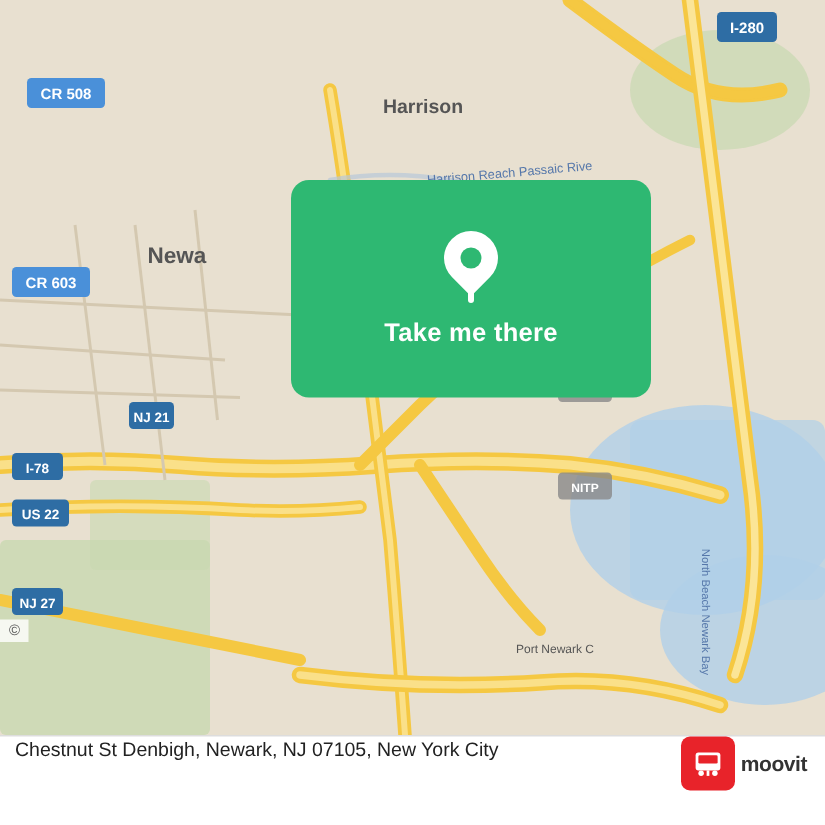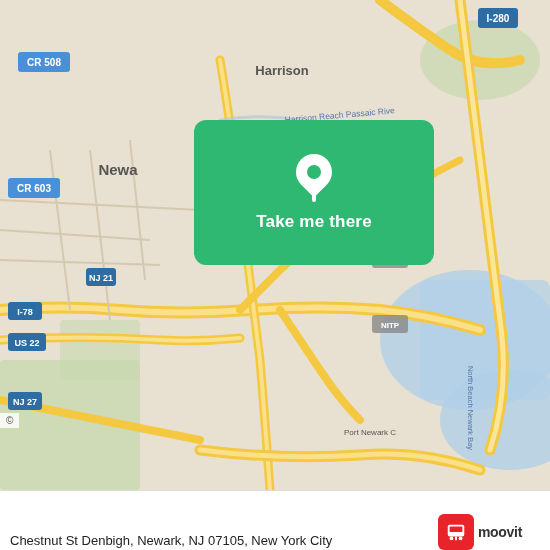--- a/index.html
+++ b/index.html
@@ -102,23 +102,23 @@
       cursor: pointer;
       letter-spacing: 0.2px;
     }
 
     
     #bottom-bar {
       width: 100%;
       height: 60px;
       background: white;
       display: flex;
-      align-items: flex-end;
+      align-items: flex-start;
       justify-content: space-between;
-      padding: 0 28px 0 10px;
+      padding: 0 12px 0 10px;
       border-top: 1px solid #ddd;
     }
 
     #location-info {
       display: flex;
       align-items: center;
       gap: 6px;
       flex: 1;
     }
 

